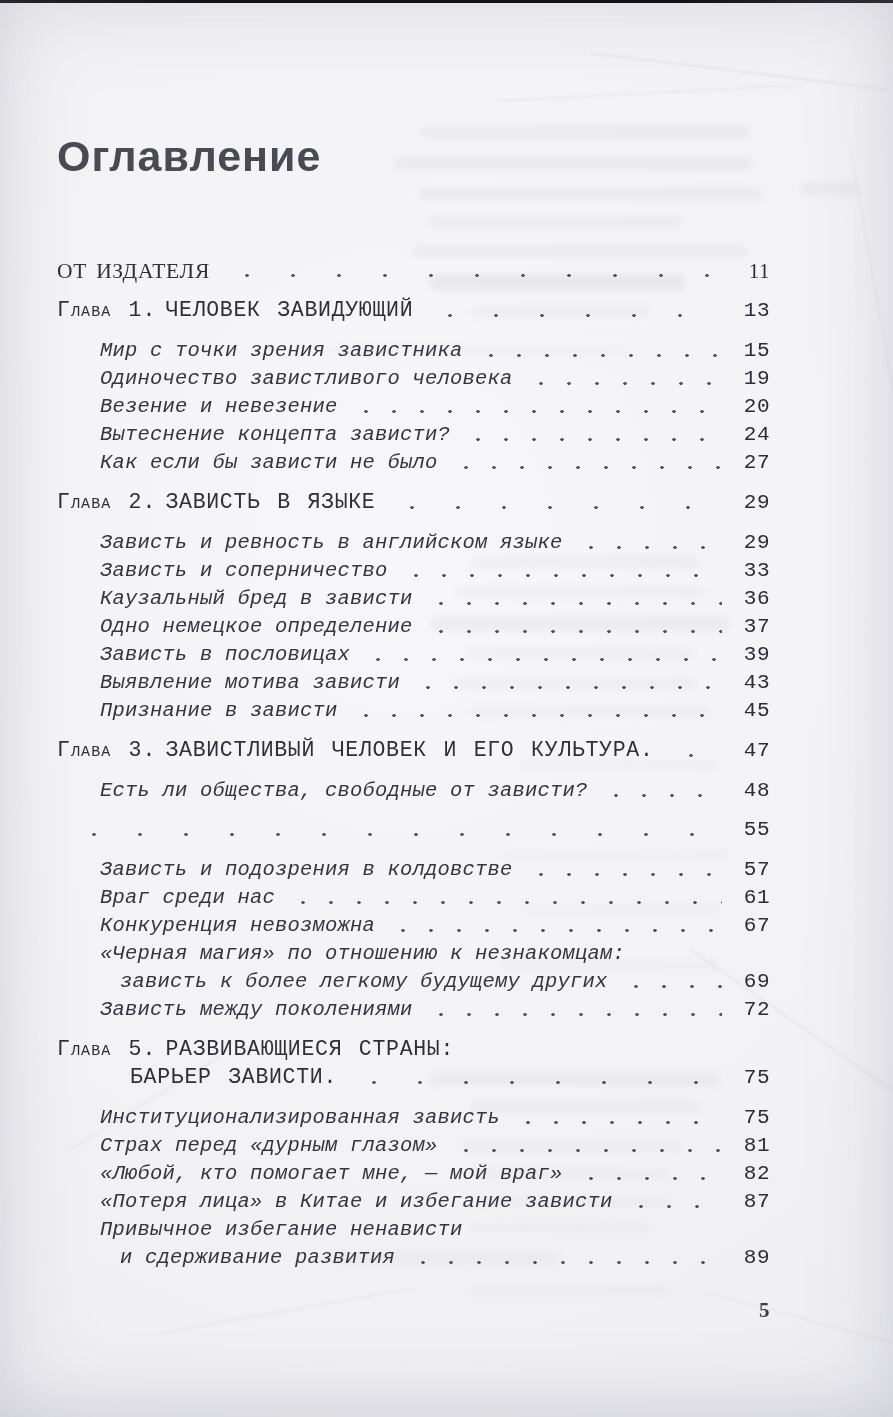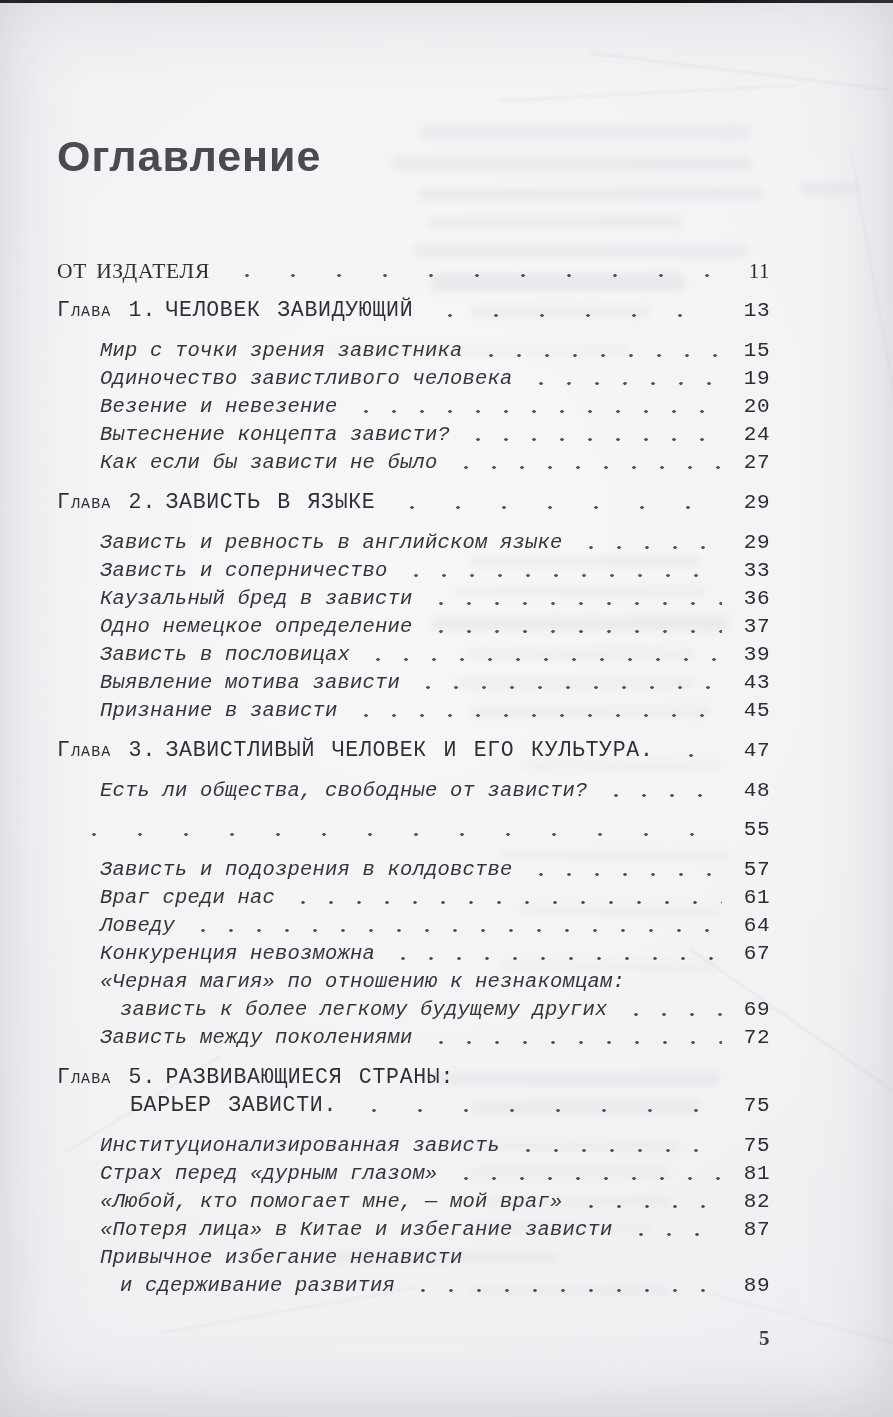--- a/index.html
+++ b/index.html
@@ -218,25 +218,20 @@
               <span class="lbl">Зависть и подозрения в колдовстве</span>
               <span class="leader"></span>
               <span class="num">57</span>
             </div>
             <div class="row sub">
               <span class="lbl">Враг среди нас</span>
               <span class="leader"></span>
               <span class="num">61</span>
             </div>
             <div class="row sub">
-              <span class="lbl">Ловеду</span>
-              <span class="leader"></span>
-              <span class="num">64</span>
-            </div>
-            <div class="row sub">
               <span class="lbl">Конкуренция невозможна</span>
               <span class="leader"></span>
               <span class="num">67</span>
             </div>
             <div class="row sub">
               <span class="lbl">«Черная магия» по отношению к незнакомцам:</span>
             </div>
             <div class="row sub cont2">
               <span class="lbl">зависть к более легкому будущему других</span>
               <span class="leader"></span>

